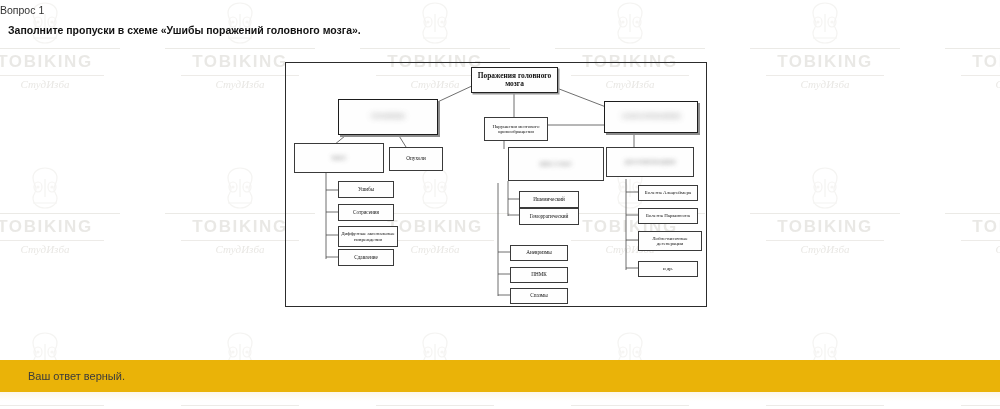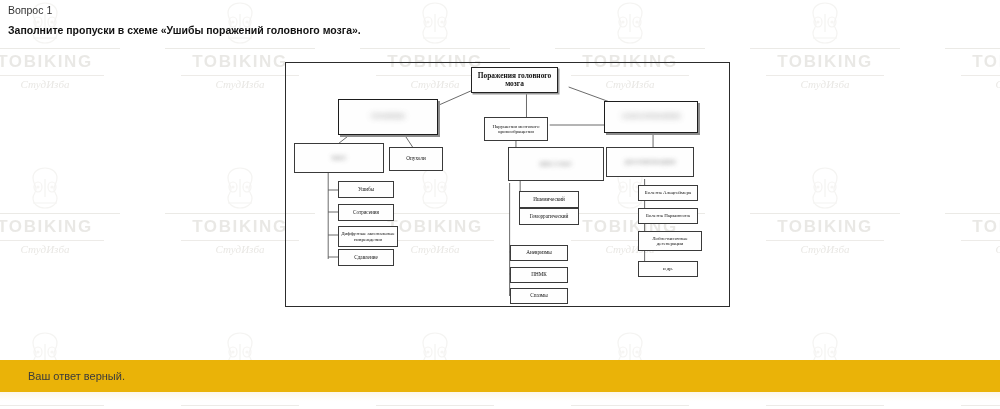--- a/index.html
+++ b/index.html
@@ -11,24 +11,24 @@
   }
   
   #watermarks{position:absolute;inset:0;z-index:0;pointer-events:none;}
   .wm{position:absolute;width:170px;text-align:center;opacity:.5;}
   .wm .crest{display:block;margin:0 auto;width:56px;height:46px;opacity:.55;}
   .wm .bar{width:150px;height:1px;background:#d9d6cf;margin:2px auto 3px;}
   .wm .bar2{width:118px;height:1px;background:#dcd9d2;margin:3px auto 2px;}
   .wm .brand{font-size:17px;letter-spacing:1.6px;color:#d5d3cd;font-weight:700;}
   .wm .sub{font-size:11px;color:#d2cfc8;font-style:italic;font-family:"Liberation Serif",serif;}
   
-  .qnum{position:absolute;left:8px;top:4px;font-size:10.5px;color:#333;z-index:3;}
+  .qnum{position:absolute;left:0;top:4px;font-size:10.5px;color:#333;z-index:3;}
   .qtext{position:absolute;left:8px;top:24px;font-size:10.5px;font-weight:bold;color:#111;z-index:3;}
   
-  #diagram{position:absolute;left:285px;top:62px;width:420px;height:243px;border:1px solid #2c2c2c;background:transparent;z-index:2;padding-left:23px;}
+  #diagram{position:absolute;left:285px;top:62px;width:420px;height:243px;border:1px solid #2c2c2c;background:transparent;z-index:2;}
   #svg-lines{position:absolute;inset:0;width:100%;height:100%;z-index:1;}
   .node{position:absolute;border:1px solid #3a3a3a;background:#fefefe;
         display:flex;align-items:center;justify-content:center;text-align:center;
         font-family:"Liberation Serif",serif;color:#111;line-height:1.05;z-index:2;}
   .node.small{font-size:5.2px;}
   .node.tiny{font-size:5px;}
   .node.root{font-weight:bold;font-size:7.4px;border:1px solid #222;box-shadow:1.5px 1.5px 0 #9a9a9a;}
   .node.mid{font-size:5px;}
   .node.thick{border:1.6px solid #1d1d1d;box-shadow:2px 2px 0 #8d8d8d;}
   

